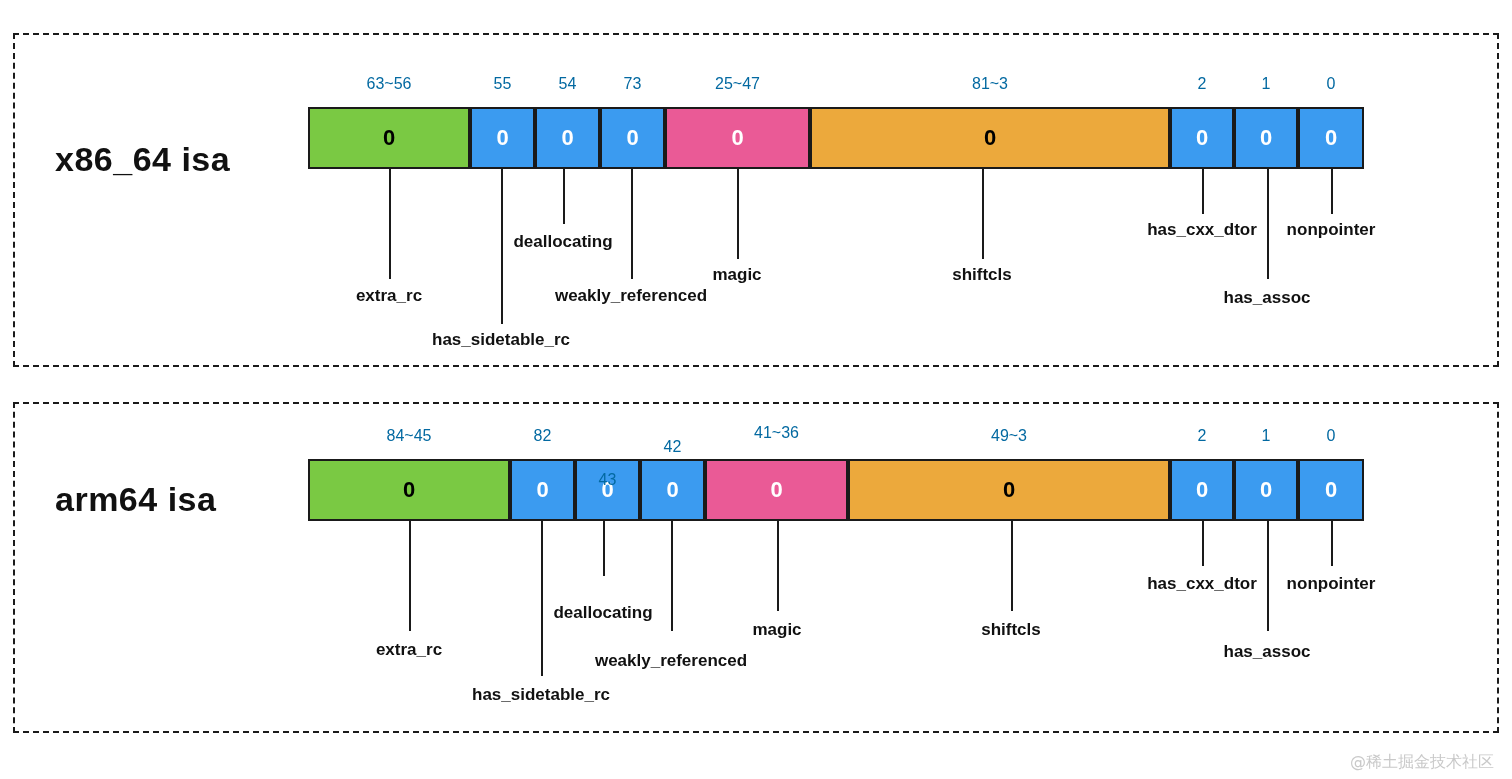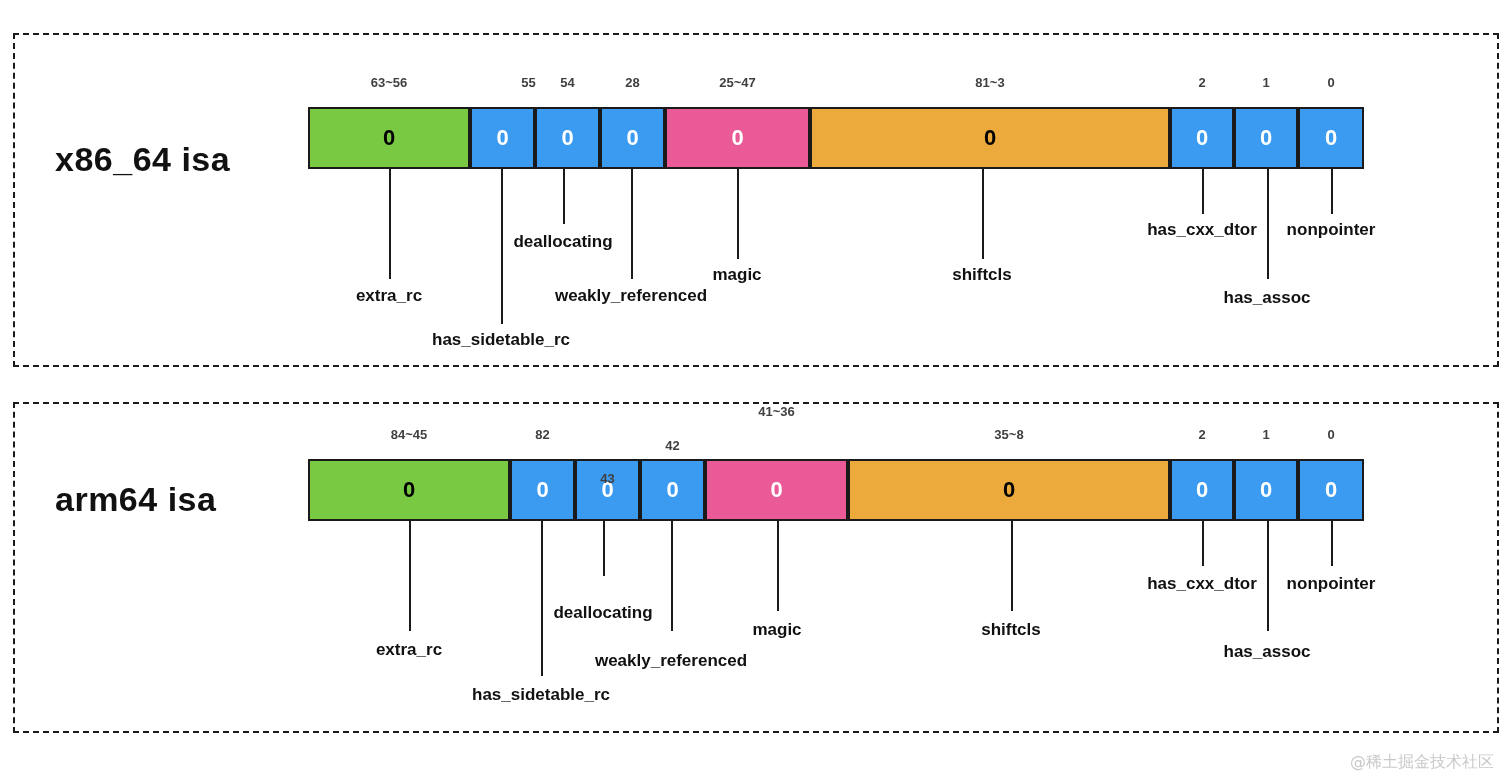--- a/index.html
+++ b/index.html
@@ -51,23 +51,23 @@
     display: flex;
     align-items: center;
     justify-content: center;
     font-size: 22px;
     font-weight: bold;
   }
   .seg-val { line-height: 1; }
 
   .bitlabel {
     position: absolute;
-    font-size: 13px;
-    font-weight: bold;
-    color: #404040;
+    font-size: 16px;
+    font-weight: normal;
+    color: #0369a1;
     transform: translateX(-50%);
     white-space: nowrap;
   }
 
   .leader {
     position: absolute;
     width: 2px;
     background: #1a1a1a;
   }
 
@@ -153,23 +153,23 @@
       <span class="seg-val" style="color: rgb(255, 255, 255);">0</span>
     </div>
     <div class="seg" style="left: 990px; width: 66px; background: rgb(59, 155, 240);">
       <span class="seg-val" style="color: rgb(255, 255, 255);">0</span>
     </div>
   </div>
 
 <div class="watermark">@稀土掘金技术社区</div>
 
 <div class="bitlabel" style="left: 389px; top: 75px;">63~56</div>
-<div class="bitlabel" style="left: 502.5px; top: 75px; margin-left: 26px;">55</div>
+<div class="bitlabel" style="left: 502.5px; top: 75px;">55</div>
 <div class="bitlabel" style="left: 567.5px; top: 75px;">54</div>
-<div class="bitlabel" style="left: 632.5px; top: 75px;">28</div>
+<div class="bitlabel" style="left: 632.5px; top: 75px;">73</div>
 <div class="bitlabel" style="left: 737.5px; top: 75px;">25~47</div>
 <div class="bitlabel" style="left: 990px; top: 75px;">81~3</div>
 <div class="bitlabel" style="left: 1202px; top: 75px;">2</div>
 <div class="bitlabel" style="left: 1266px; top: 75px;">1</div>
 <div class="bitlabel" style="left: 1331px; top: 75px;">0</div>
 <div class="leader" style="left: 389px; top: 169px; height: 110px;"></div>
 <div class="fieldlabel" style="left: 389px; top: 286px;">extra_rc</div>
 <div class="leader" style="left: 501px; top: 169px; height: 155px;"></div>
 <div class="fieldlabel" style="left: 501px; top: 330px;">has_sidetable_rc</div>
 <div class="leader" style="left: 563px; top: 169px; height: 55px;"></div>
@@ -183,22 +183,22 @@
 <div class="leader" style="left: 1202px; top: 169px; height: 45px;"></div>
 <div class="fieldlabel" style="left: 1202px; top: 220px;">has_cxx_dtor</div>
 <div class="leader" style="left: 1267px; top: 169px; height: 110px;"></div>
 <div class="fieldlabel" style="left: 1267px; top: 288px;">has_assoc</div>
 <div class="leader" style="left: 1331px; top: 169px; height: 45px;"></div>
 <div class="fieldlabel" style="left: 1331px; top: 220px;">nonpointer</div>
 <div class="bitlabel" style="left: 409px; top: 427px;">84~45</div>
 <div class="bitlabel" style="left: 542.5px; top: 427px;">82</div>
 <div class="bitlabel" style="left: 607.5px; top: 427px; margin-top: 44px;">43</div>
 <div class="bitlabel" style="left: 672.5px; top: 438px;">42</div>
-<div class="bitlabel" style="left: 776.5px; top: 404px;">41~36</div>
-<div class="bitlabel" style="left: 1009px; top: 427px;">35~8</div>
+<div class="bitlabel" style="left: 776.5px; top: 424px;">41~36</div>
+<div class="bitlabel" style="left: 1009px; top: 427px;">49~3</div>
 <div class="bitlabel" style="left: 1202px; top: 427px;">2</div>
 <div class="bitlabel" style="left: 1266px; top: 427px;">1</div>
 <div class="bitlabel" style="left: 1331px; top: 427px;">0</div>
 <div class="leader" style="left: 409px; top: 521px; height: 110px;"></div>
 <div class="fieldlabel" style="left: 409px; top: 640px;">extra_rc</div>
 <div class="leader" style="left: 541px; top: 521px; height: 155px;"></div>
 <div class="fieldlabel" style="left: 541px; top: 685px;">has_sidetable_rc</div>
 <div class="leader" style="left: 603px; top: 521px; height: 55px;"></div>
 <div class="fieldlabel" style="left: 603px; top: 603px;">deallocating</div>
 <div class="leader" style="left: 671px; top: 521px; height: 110px;"></div>

